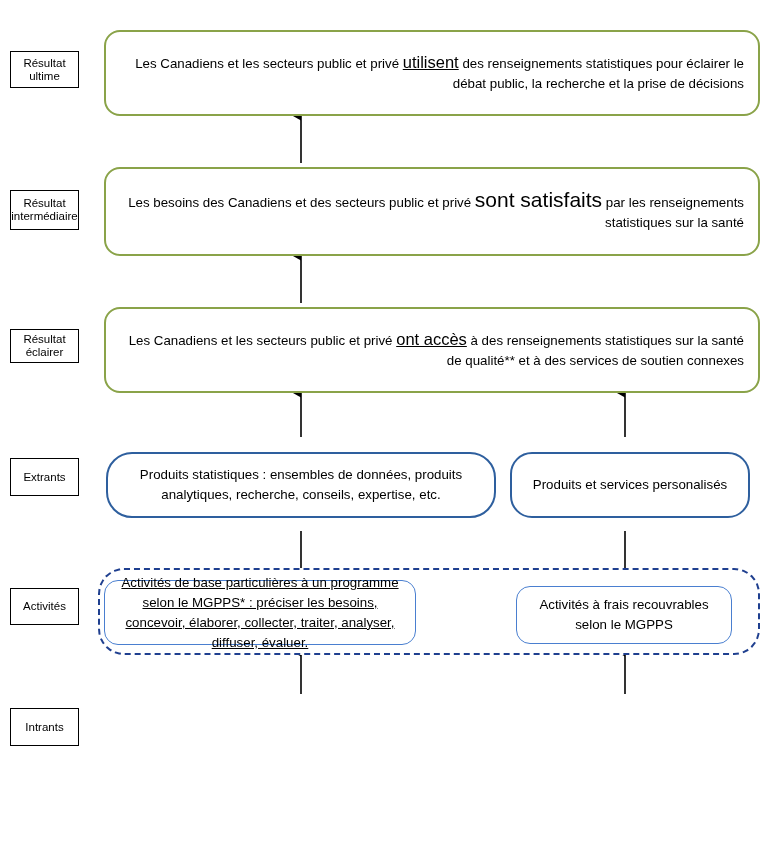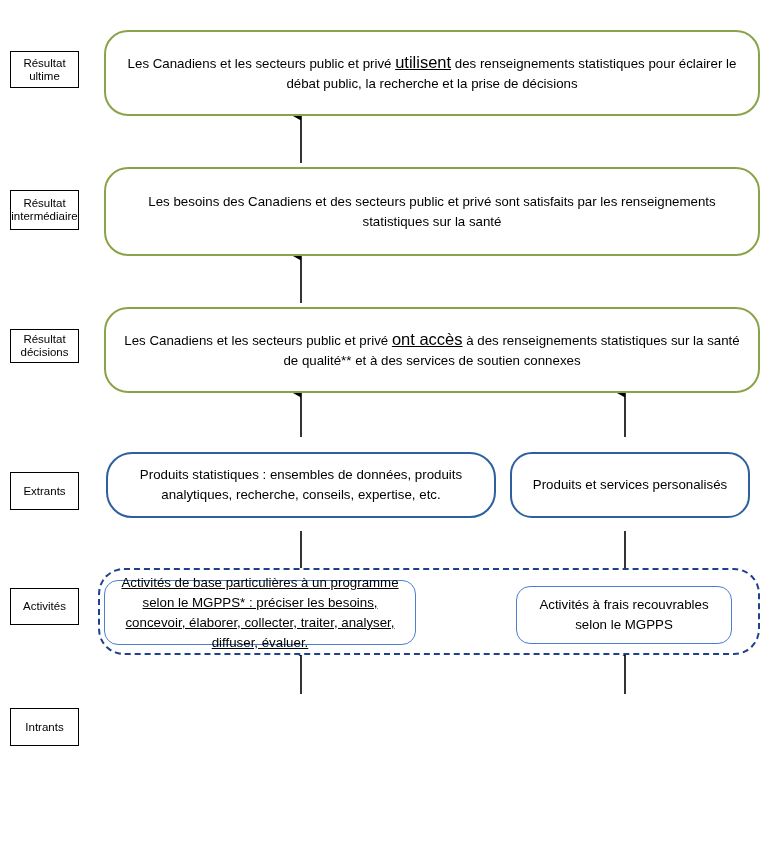--- a/index.html
+++ b/index.html
@@ -52,21 +52,22 @@
   .box .txt {
     display: block;
     padding: 0 14px;
     line-height: 20px;
     font-size: 13.3px;
   }
 
   
   .outcome {
     border: 2.6px solid #8aa349;
-    border-radius: 24px;
+    border-radius: 16px;
+    text-align: right;
   }
 
   
   .extrants-wrap {
     position: absolute;
     box-sizing: border-box;
     background: #ffffff;
     border: 2.2px solid #ffffff;
     border-radius: 30px;
   }
@@ -101,21 +102,21 @@
     width: 780px;
     height: 850px;
     pointer-events: none;
   }
 
   .big-underline {
     text-decoration: underline;
     font-size: 16.5px;
   }
   .big-plain {
-    font-size: 13px;
+    font-size: 21px;
   }
 </style>
 </head>
 <body>
 
 <div id="diagram">
 
   <svg class="arrow-svg" viewBox="0 0 780 850">
     <defs>
       <marker id="ah" markerWidth="9" markerHeight="9" refX="4.5" refY="8" orient="auto" markerUnits="userSpaceOnUse">
@@ -150,25 +151,25 @@
   <div class="stage-label" style="left:10px; top:190px; width:69px; height:40px;">
     <div>
       <span>Résultat</span><br>
       <span>intermédiaire</span>
     </div>
   </div>
 
   <div class="stage-label" style="left:10px; top:329px; width:69px; height:34px;">
     <div>
       <span>Résultat</span><br>
-      <span>décisions</span>
+      <span>éclairer</span>
     </div>
   </div>
 
-  <div class="stage-label" style="left:10px; top:472px; width:69px; height:38px;">
+  <div class="stage-label" style="left:10px; top:458px; width:69px; height:38px;">
     <span>Extrants</span>
   </div>
 
   <div class="stage-label" style="left:10px; top:588px; width:69px; height:37px;">
     <span>Activités</span>
   </div>
 
   <div class="stage-label" style="left:10px; top:708px; width:69px; height:38px;">
     <span>Intrants</span>
   </div>

